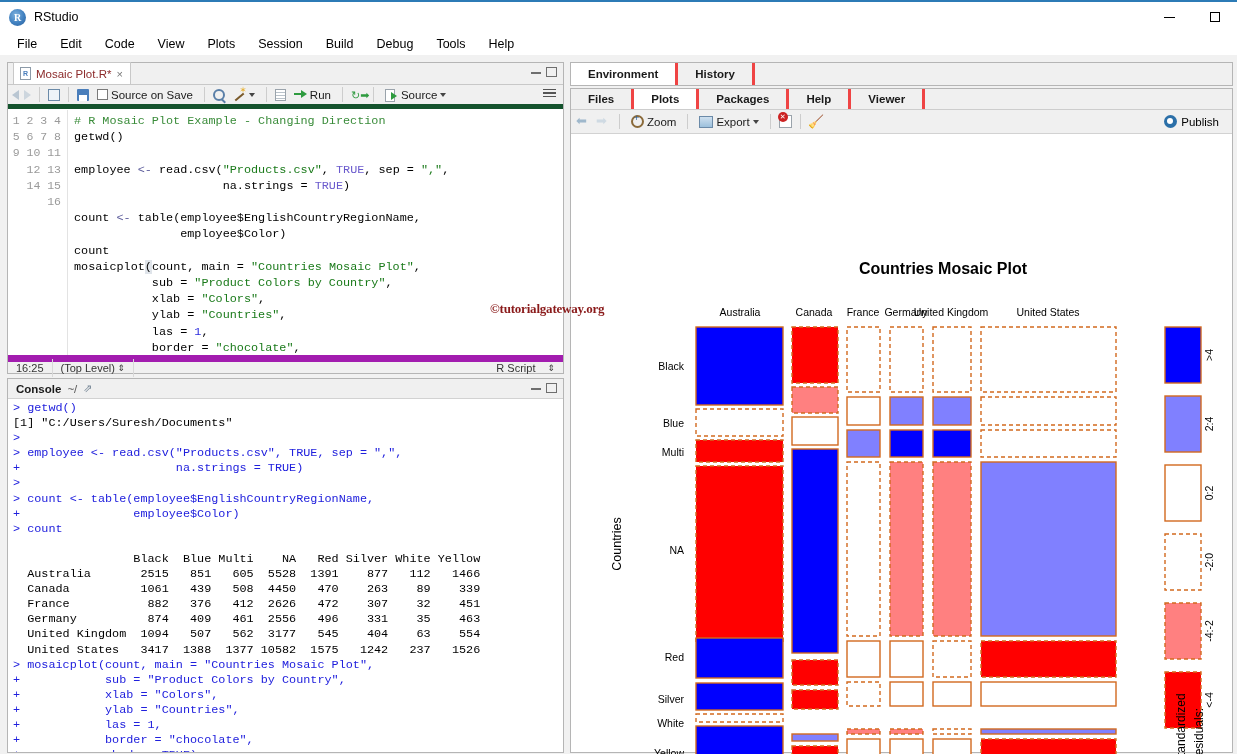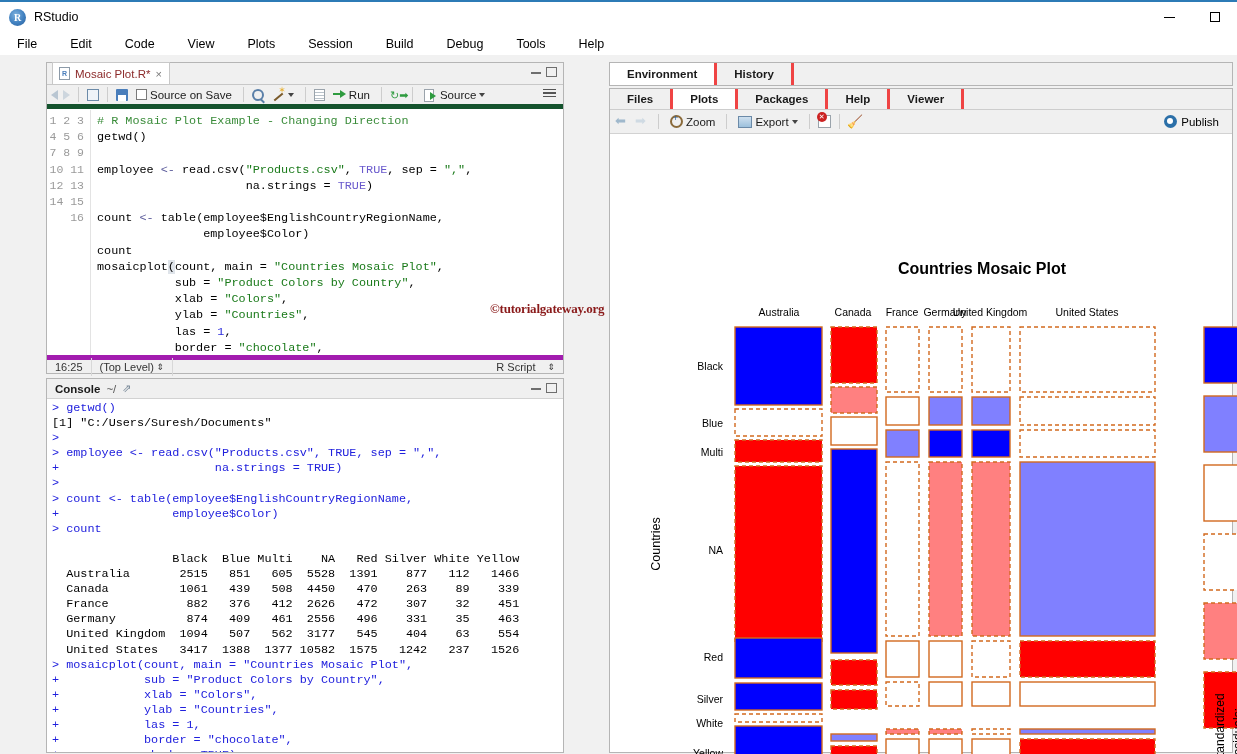--- a/index.html
+++ b/index.html
@@ -20,29 +20,29 @@
            background:radial-gradient(circle at 40% 35%, #7fb2de 0%, #3f7fbf 55%, #2b5f98 100%);
            display:flex; align-items:center; justify-content:center;
            color:#fff; font-size:10px; font-weight:bold; font-family:"Liberation Serif", serif; }
   .apptitle { margin-left:8px; font-size:12.5px; color:#000; }
   .wincontrols { position:absolute; right:0; top:0; height:30px; display:flex; }
   .winbtn { width:45px; height:30px; display:flex; align-items:center; justify-content:center; }
   .winbtn .dash { width:11px; height:1px; background:#000; }
   .winbtn .sq { width:10px; height:10px; border:1px solid #000; }
 
   
-  .menubar { height:23px; background:#fff; display:flex; align-items:center; padding-left:8px; gap:15px; }
+  .menubar { height:23px; background:#fff; display:flex; align-items:center; padding-left:8px; gap:5px; }
   .menuitem { padding:2px 9px; font-size:12.5px; color:#000; }
 
   
   .panes { position:absolute; top:53px; left:0; right:0; bottom:0; }
   .leftcol { position:absolute; left:0; top:0; width:568px; bottom:0; }
   .rightcol { position:absolute; left:570px; top:0; right:0; bottom:0; }
 
-  .pane { background:#fff; border:1px solid #bcbcbc; position:absolute;margin-left:39px; }
+  .pane { background:#fff; border:1px solid #bcbcbc; position:absolute; }
 
   
   #source-pane { left:7px; top:7px; right:4px; height:312px; border:1px solid #b5b5b5; background:#fff; }
   .tabstrip { height:22px; background:#f0f0f0; border-bottom:1px solid #c8c8c8; display:flex; align-items:flex-end; position:relative; }
   .filetab { height:22px; background:#fff; border:1px solid #c8c8c8; border-bottom:none; border-top:1px solid #c8c8c8;
              display:flex; align-items:center; padding:0 7px 0 6px; gap:5px; margin-left:5px; }
   .doc-ico { width:11px; height:13px; background:#fff; border:1px solid #8c9aa8; position:relative; font-size:7px;
              color:#4a7ebb; display:flex; align-items:center; justify-content:center; font-weight:bold; }
   .tabname { color:#8c2a2a; font-size:11.5px; }
   .tabclose { color:#777; font-size:11px; }
@@ -72,33 +72,33 @@
   .ico-run::after { content:""; position:absolute; left:7px; top:1px; border-top:4px solid transparent; border-bottom:4px solid transparent; border-left:6px solid #2e9b3f; }
   .ico-rerun { width:14px; height:12px; position:relative; color:#2e9b3f; font-size:11px; }
   .ico-srcbtn { width:13px; height:11px; position:relative; }
   .ico-srcbtn::before { content:""; position:absolute; left:0; top:0; width:8px; height:11px; border:1px solid #9aa3ab; background:#fff; }
   .ico-srcbtn::after { content:""; position:absolute; left:6px; top:3px; border-top:4px solid transparent; border-bottom:4px solid transparent; border-left:6px solid #2e9b3f; }
   .caret { width:0;height:0;border-left:3.5px solid transparent;border-right:3.5px solid transparent;border-top:4px solid #444; }
   .tb-right { margin-left:auto; display:flex; align-items:center; gap:4px; padding-right:3px; }
   .ico-outline { width:13px; height:11px; background:linear-gradient(#555 0 1.5px, transparent 1.5px 3.5px, #555 3.5px 5px, transparent 5px 7px, #555 7px 8.5px, transparent 8.5px 11px); }
 
   .editor { position:absolute; top:47px; left:0; right:0; bottom:18px; background:#fff; display:flex; overflow:hidden; }
-  .gutter { width:44px; background:#fff; border-right:1px solid #e3e3e3; text-align:right; padding:3px 6px 0 0;
+  .gutter { width:60px; background:#fff; border-right:1px solid #e3e3e3; text-align:right; padding:3px 6px 0 0;
             font-family:"Liberation Mono", monospace; font-size:11.5px; color:#9a9a9a; line-height:16.2px; }
   .code { flex:1; padding:3px 0 0 6px; font-family:"Liberation Mono", monospace; font-size:11.8px;
           line-height:16.2px; color:#000; white-space:pre; }
   .c-comment { color:#3a8c3a; }
   .c-str { color:#1a7a1a; }
   .c-kw { color:#6a5acd; }
   .c-num { color:#2b2bdd; }
   .c-op { color:#5a5a9a; }
   .hl { background:#dfe4ea; }
 
   .statusbar { position:absolute; left:0; right:0; bottom:0; height:18px; background:#f0f0f0;
-               border-top:5px solid #a21caf; display:flex; align-items:center; font-size:11px; color:#333; }
+               border-top:7px solid #a21caf; display:flex; align-items:center; font-size:11px; color:#333; }
   .sb-cell { padding:0 8px; border-right:1px solid #d8d8d8; height:18px; display:flex; align-items:center; }
   .sb-right { margin-left:auto; padding-right:8px; display:flex; align-items:center; gap:12px; }
   .updown { font-size:9px; color:#333; }
 
   
   #console-pane { left:7px; top:323px; right:4px; bottom:1px; border:1px solid #b5b5b5; background:#fff; }
   .conhead { height:20px; background:#f0f0f0; border-bottom:1px solid #d2d2d2; display:flex; align-items:center;
              padding-left:8px; gap:6px; position:relative; }
   .conhead .title { font-weight:bold; font-size:11.5px; color:#1a1a1a; }
   .conhead .path { color:#555; font-size:11.5px; }

